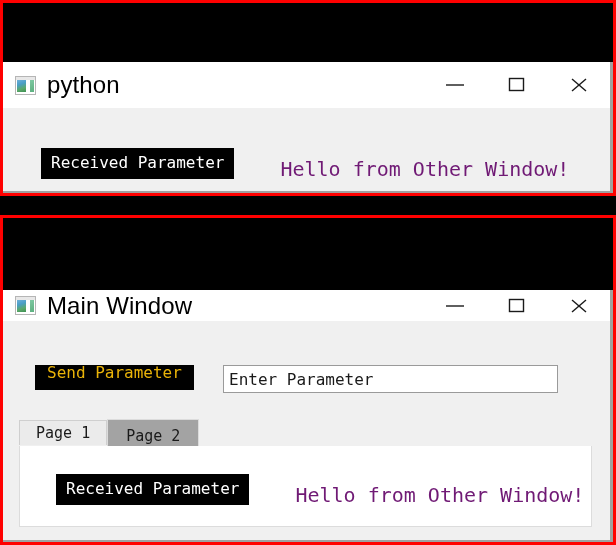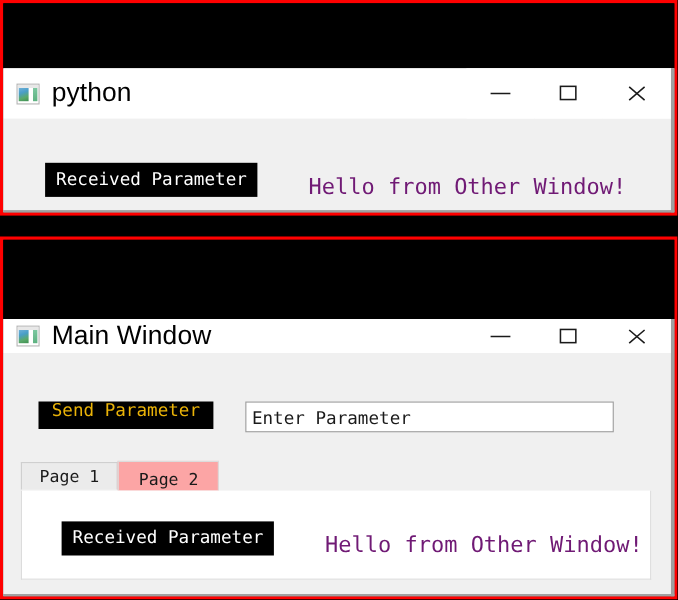--- a/index.html
+++ b/index.html
@@ -197,21 +197,21 @@
     white-space: nowrap;
     border: 1px solid #cfcfcf;
     border-bottom: none;
   }
   .tab.inactive {
     background: #ebebeb;
     height: 25px;
     margin-bottom: 0;
   }
   .tab.active {
-    background: #fca5a5;
+    background: #a3a3a3;
     height: 27px;
     border-color: #dcdcdc;
     padding: 4px 18px;
   }
 
   .tabpanel {
     position: absolute;
     left: 16px;
     top: 125px;
     width: 573px;

